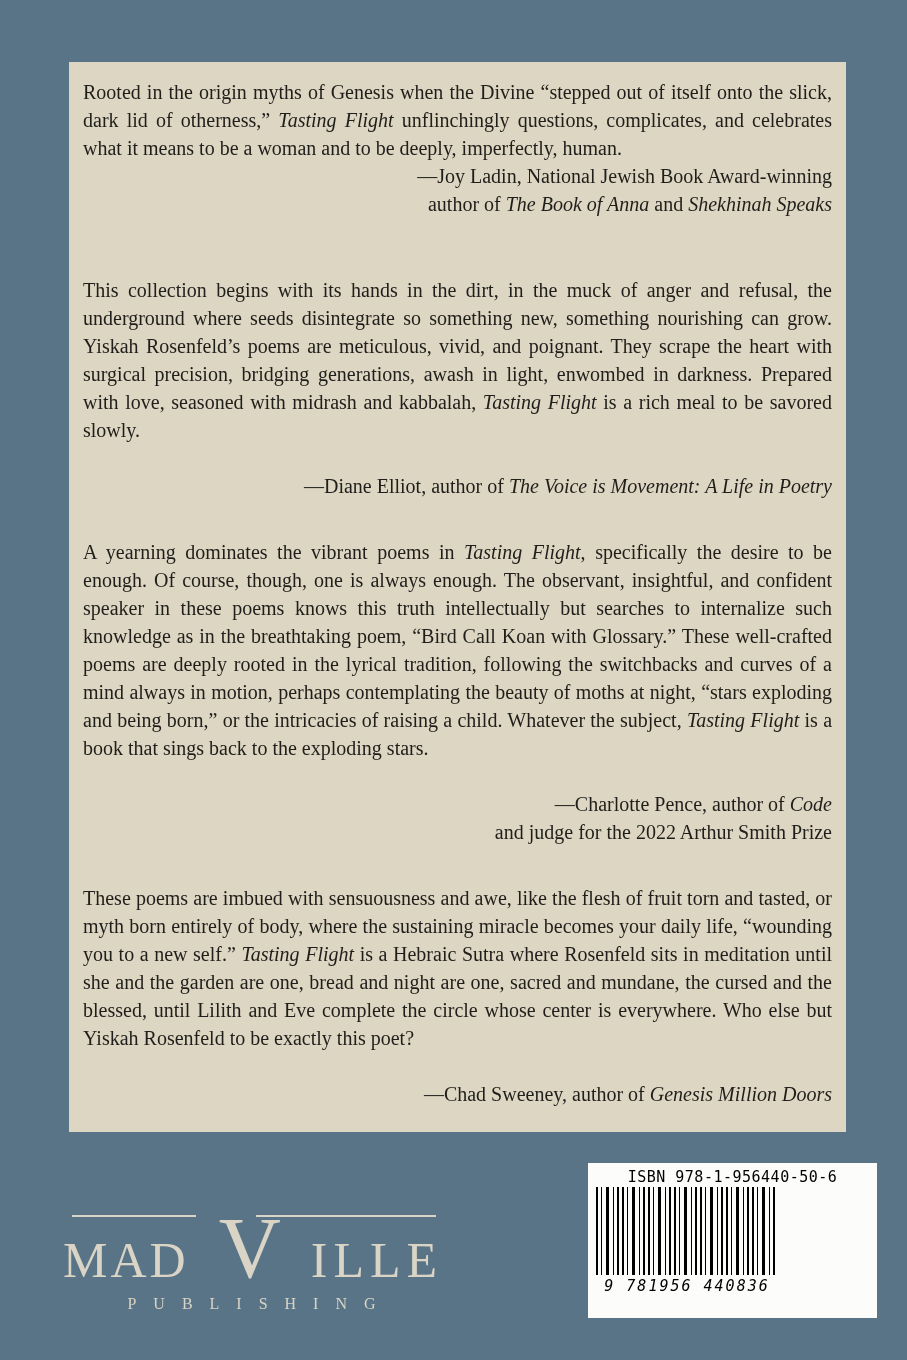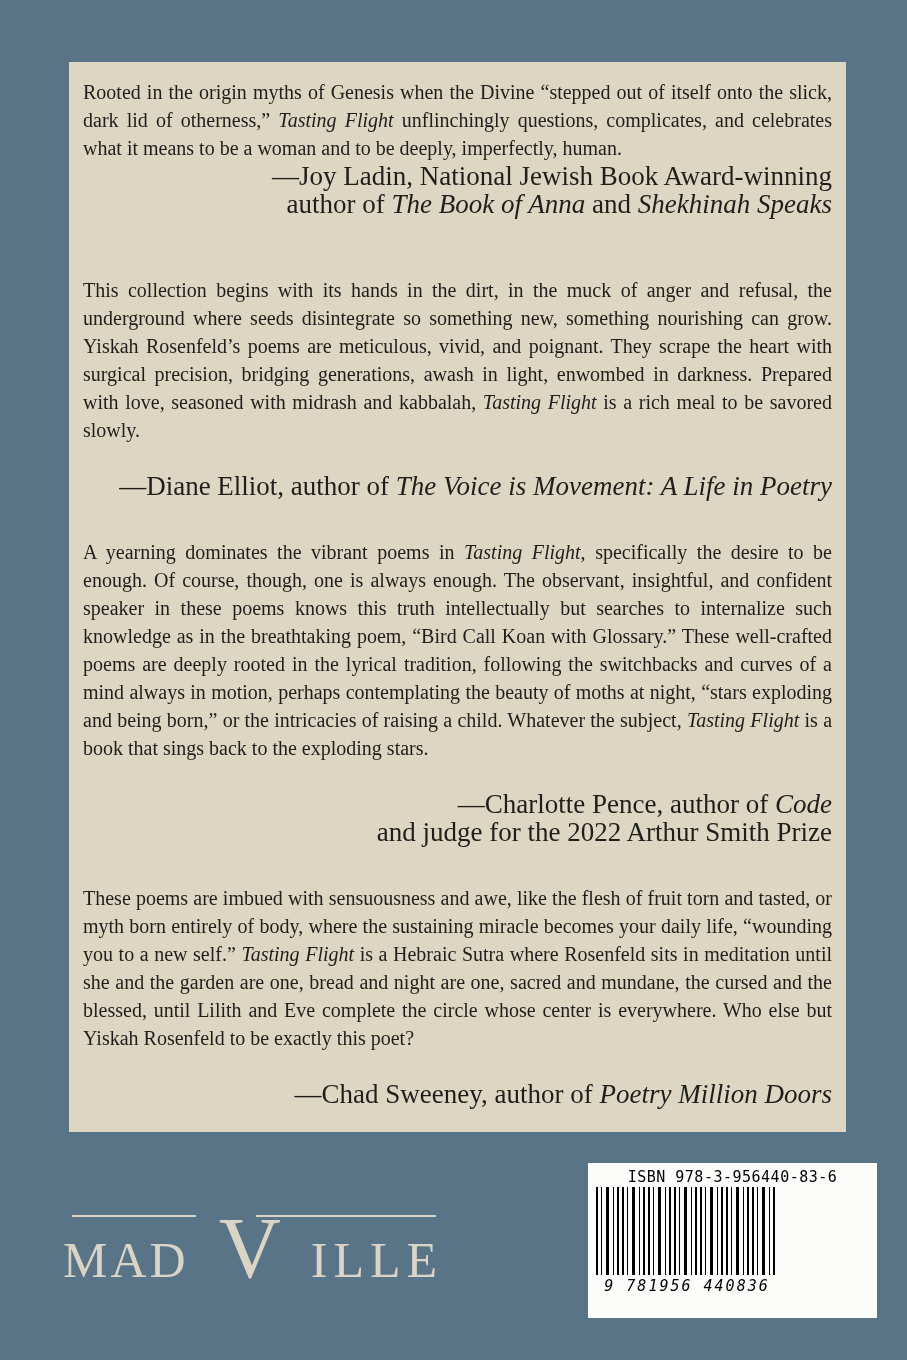--- a/index.html
+++ b/index.html
@@ -23,21 +23,21 @@
   .blurb { margin:0 0 38px 0; }
   .blurb.gap-lg { margin-bottom:58px; }
   .blurb.last { margin-bottom:0; }
   .blurb-text {
     margin:0;
     font-size:20px; line-height:28px;
     text-align:justify;
   }
   .attribution {
     margin-top:28px;
-    font-size:27px; line-height:28px;
+    font-size:20px; line-height:28px;
     text-align:right;
   }
   .attribution.tight { margin-top:0; }
   .attr-line { white-space:normal; }
   em { font-style:italic; }
 
   
   .logo {
     position:absolute; left:70px; top:1208px; width:366px;
     color:#d9d4c5;
@@ -123,38 +123,39 @@
       <p class="blurb-text"><span>A yearning dominates the vibrant poems in </span><em>Tasting Flight</em><span>, specifically the desire to be enough. Of course, though, one is always enough. The observant, insightful, and confident speaker in these poems knows this truth intellectually but searches to internalize such knowledge as in the breathtaking poem, “Bird Call Koan with Glossary.” These well-crafted poems are deeply rooted in the lyrical tradition, following the switchbacks and curves of a mind always in motion, perhaps contemplating the beauty of moths at night, “stars exploding and being born,” or the intricacies of raising a child. Whatever the subject, </span><em>Tasting Flight</em><span> is a book that sings back to the exploding stars.</span></p>
       <div class="attribution">
         <div class="attr-line"><span>—Charlotte Pence, author of </span><em>Code</em></div>
         <div class="attr-line"><span>and judge for the 2022 Arthur Smith Prize</span></div>
       </div>
     </section>
 
     <section class="blurb last">
       <p class="blurb-text"><span>These poems are imbued with sensuousness and awe, like the flesh of fruit torn and tasted, or myth born entirely of body, where the sustaining miracle becomes your daily life, “wounding you to a new self.” </span><em>Tasting Flight</em><span> is a Hebraic Sutra where Rosenfeld sits in meditation until she and the garden are one, bread and night are one, sacred and mundane, the cursed and the blessed, until Lilith and Eve complete the circle whose center is everywhere. Who else but Yiskah Rosenfeld to be exactly this poet?</span></p>
       <div class="attribution">
-        <div class="attr-line"><span>—Chad Sweeney, author of </span><em>Poetry Million Doors</em></div>
+        <div class="attr-line"><span>—Chad Sweeney, author of </span><em>Genesis Million Doors</em></div>
       </div>
     </section>
 
   </div>
 
   <div class="logo">
     <div class="wordmark">
       <span class="wm-rule rule-left"></span>
       <span class="wm-text">MAD</span>
       <span class="wm-v">V</span>
       <span class="wm-text wm-ille">ILLE</span>
       <span class="wm-rule rule-right"></span>
     </div>
+    <div class="pub-line">PUBLISHING</div>
   </div>
 
   <div class="barcode">
-    <div class="isbn-line">ISBN 978-3-956440-83-6</div>
+    <div class="isbn-line">ISBN 978-1-956440-50-6</div>
     <div class="bc-row">
       <div class="bc-main">
         <div class="bars bars-main"></div>
         <div class="bc-number">9 781956 440836</div>
       </div>
     </div>
   </div>
 
 </div>
 

